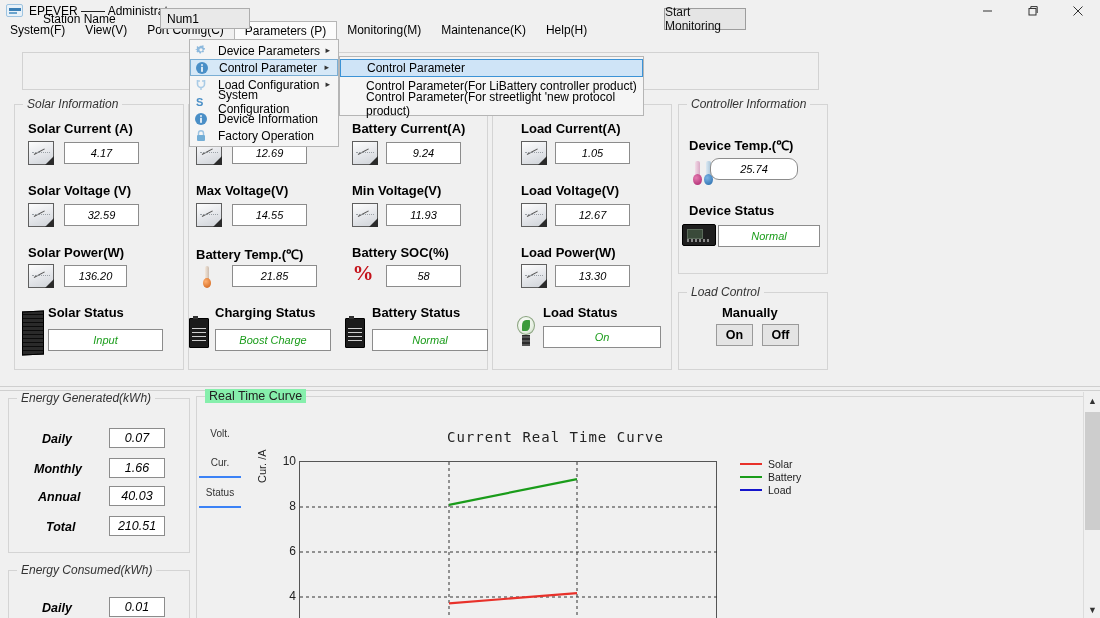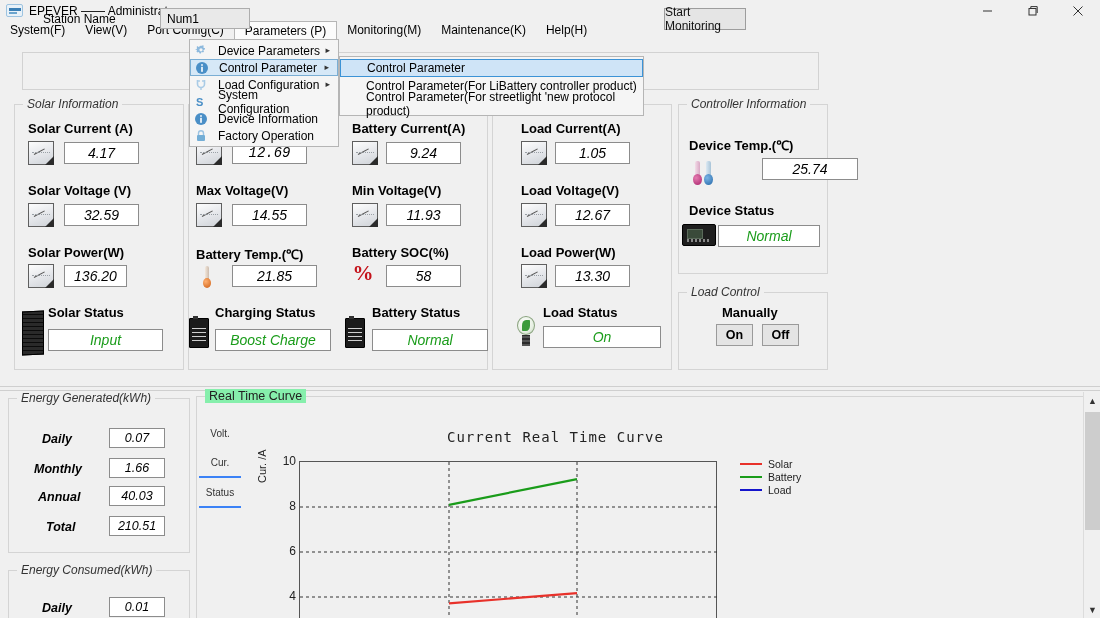--- a/index.html
+++ b/index.html
@@ -104,21 +104,21 @@
   .gbox > .gtitle {
     position:absolute; top:-8px; left:8px; background:#f0f0f0;
     padding:0 4px; font-style:italic; font-size:12px; color:#333;
   }
 
   
   .mlabel { position:absolute; font-weight:bold; font-size:13px; color:#000; white-space:nowrap;}
   .mbox {
     position:absolute; width:76px; height:22px; background:#fff;
     border:1px solid #8c8c8c; display:flex; align-items:center;
-    justify-content:center; font-style:italic; font-size:14px; color:#000;
+    justify-content:center; font-style:italic; font-size:11px; color:#000;
   }
   .mbox.status { font-style:italic; color:#1a9c1a; }
 
   
   .meter {
     position:absolute; width:26px; height:24px;
     background:linear-gradient(160deg,#fdfdfd 0%,#e4e6ea 55%,#cfd3d8 100%);
     border:1px solid #5f5f5f;
   }
   .meter:after{
@@ -331,21 +331,21 @@
   <div class="mbox" style="left:64px; top:265px; width:63px;">136.20</div>
 
   <div class="pvpanel" style="left:22px; top:311px;"></div>
   <div class="mlabel" style="left:48px; top:305px;">Solar Status</div>
   <div class="mbox status" style="left:48px; top:329px; width:115px;">Input</div>
 
   <div class="gbox" style="left:188px; top:104px; width:300px; height:266px;"></div>
   <div class="meter" style="left:196px; top:141px;">
       <span class="meter-dial"></span>
     </div>
-  <div class="mbox" style="left:232px; top:142px; width:75px;font-family:Liberation Mono, monospace;">12.69</div>
+  <div class="mbox" style="left:232px; top:142px; width:75px;">12.69</div>
 
   <div class="mlabel" style="left:352px; top:121px;">Battery Current(A)</div>
   <div class="meter" style="left:352px; top:141px;">
       <span class="meter-dial"></span>
     </div>
   <div class="mbox" style="left:386px; top:142px; width:75px;">9.24</div>
 
   <div class="mlabel" style="left:196px; top:183px;">Max Voltage(V)</div>
   <div class="meter" style="left:196px; top:203px;">
       <span class="meter-dial"></span>
@@ -407,21 +407,21 @@
   <div class="gbox" style="left:678px; top:104px; width:150px; height:170px;">
     <span class="gtitle">Controller Information</span>
   </div>
   <div class="mlabel" style="left:689px; top:136px;">Device Temp.(℃)</div>
   <div class="thermo2" style="left:692px; top:157px;">
     <span class="s" style="left:3px; background:linear-gradient(90deg,#f3dce8,#d8a8c4);"></span>
     <span class="t" style="left:1px; background:radial-gradient(circle at 35% 35%,#e57ab0,#a8246c);"></span>
     <span class="s" style="left:14px; background:linear-gradient(90deg,#dce9f3,#a8c4d8);"></span>
     <span class="t" style="left:12px; background:radial-gradient(circle at 35% 35%,#7ab4e5,#2467a8);"></span>
   </div>
-  <div class="mbox" style="left:762px; top:158px; width:96px;">25.74</div>
+  <div class="mbox" style="left:710px; top:158px; width:88px;border-radius:9px;">25.74</div>
 
   <div class="mlabel" style="left:689px; top:203px;">Device Status</div>
   <div class="ctrl" style="left:682px; top:224px;"></div>
   <div class="mbox status" style="left:718px; top:225px; width:102px;">Normal</div>
 
   <div class="gbox" style="left:678px; top:292px; width:150px; height:78px;">
     <span class="gtitle">Load Control</span>
   </div>
   <div class="mlabel" style="left:722px; top:305px;">Manually</div>
   <div class="lcbtn" style="left:716px; top:324px;">On</div>

